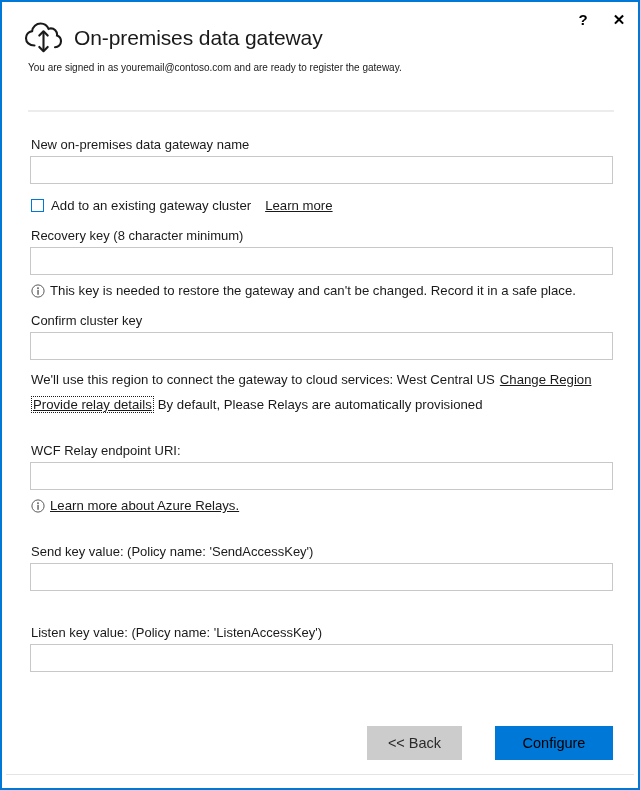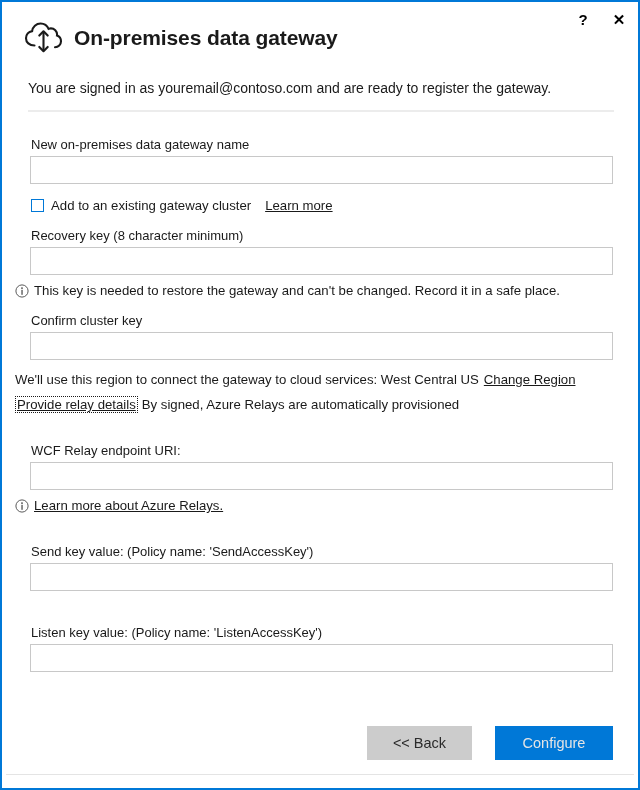--- a/index.html
+++ b/index.html
@@ -56,30 +56,30 @@
   }
   .cloud-icon {
     width: 44px;
     height: 36px;
     flex: 0 0 auto;
     margin-right: 8px;
   }
   .title {
     font-size: 21px;
     color: #1a1a1a;
-    font-weight: bold;
+    font-weight: normal;
     letter-spacing: -0.1px;
     white-space: nowrap;
   }
   .subtitle {
     position: absolute;
     left: 26px;
-    top: 76px;
+    top: 56px;
     width: 556px;
-    font-size: 14px;
+    font-size: 10px;
     color: #1a1a1a;
     line-height: 20px;
   }
   .header-rule {
     position: absolute;
     left: 26px;
     top: 108px;
     width: 586px;
     height: 2px;
     background: #ececec;
@@ -108,21 +108,21 @@
     background: #ffffff;
     border: 1px solid #c8c8c8;
     font-family: "Liberation Sans", sans-serif;
     font-size: 13px;
     color: #1a1a1a;
     padding: 0 5px;
     outline: none;
   }
   .note {
     position: absolute;
-    left: 13px;
+    left: 29px;
     font-size: 13.2px;
     color: #1a1a1a;
     display: flex;
     align-items: center;
     white-space: nowrap;
   }
   .info-icon {
     width: 14px;
     height: 14px;
     flex: 0 0 auto;
@@ -184,29 +184,29 @@
     height: 34px;
     box-sizing: border-box;
     border: none;
     font-family: "Liberation Sans", sans-serif;
     font-size: 14.5px;
     cursor: pointer;
     padding: 0;
   }
   .btn-back {
     left: 365px;
-    width: 105px;
+    width: 95px;
     background: #cccccc;
     color: #2b2b2b;
   }
   .btn-primary {
     left: 493px;
     width: 118px;
     background: #0078d7;
-    color: #e5e5e5;
+    color: #000000;
   }
 </style>
 </head>
 <body>
 
 <div id="window">
 
   <div class="winbtns">
     <div class="winbtn">?</div>
     <div class="winbtn">✕</div>
@@ -257,21 +257,21 @@
     <div class="note" style="top:370px">
       <span>We'll use this region to connect the gateway to cloud services: West Central US</span>
       <span style="width:5px"></span>
       <span class="link">Change Region</span>
     </div>
 
     <div class="note" style="top:394px">
       <span class="focuslink">
         <span>Provide relay details</span>
       </span>
-      <span>By signed, Azure Relays are automatically provisioned</span>
+      <span>By default, Please Relays are automatically provisioned</span>
     </div>
 
     <div class="field-label" style="top:441px">WCF Relay endpoint URI:</div>
     <input class="txtbox" style="top: 460px;" type="text" placeholder="">
     <div class="note" style="top:496px">
       <span class="info-icon">
         <svg viewBox="0 0 14 14" width="14" height="14" aria-hidden="true">
           <circle cx="7" cy="7" r="6.1" fill="none" stroke="#5a5a5a" stroke-width="1"></circle>
           <circle cx="7" cy="4.1" r="0.85" fill="#3a3a3a"></circle>
           <rect x="6.45" y="5.8" width="1.15" height="5" fill="#3a3a3a"></rect>

